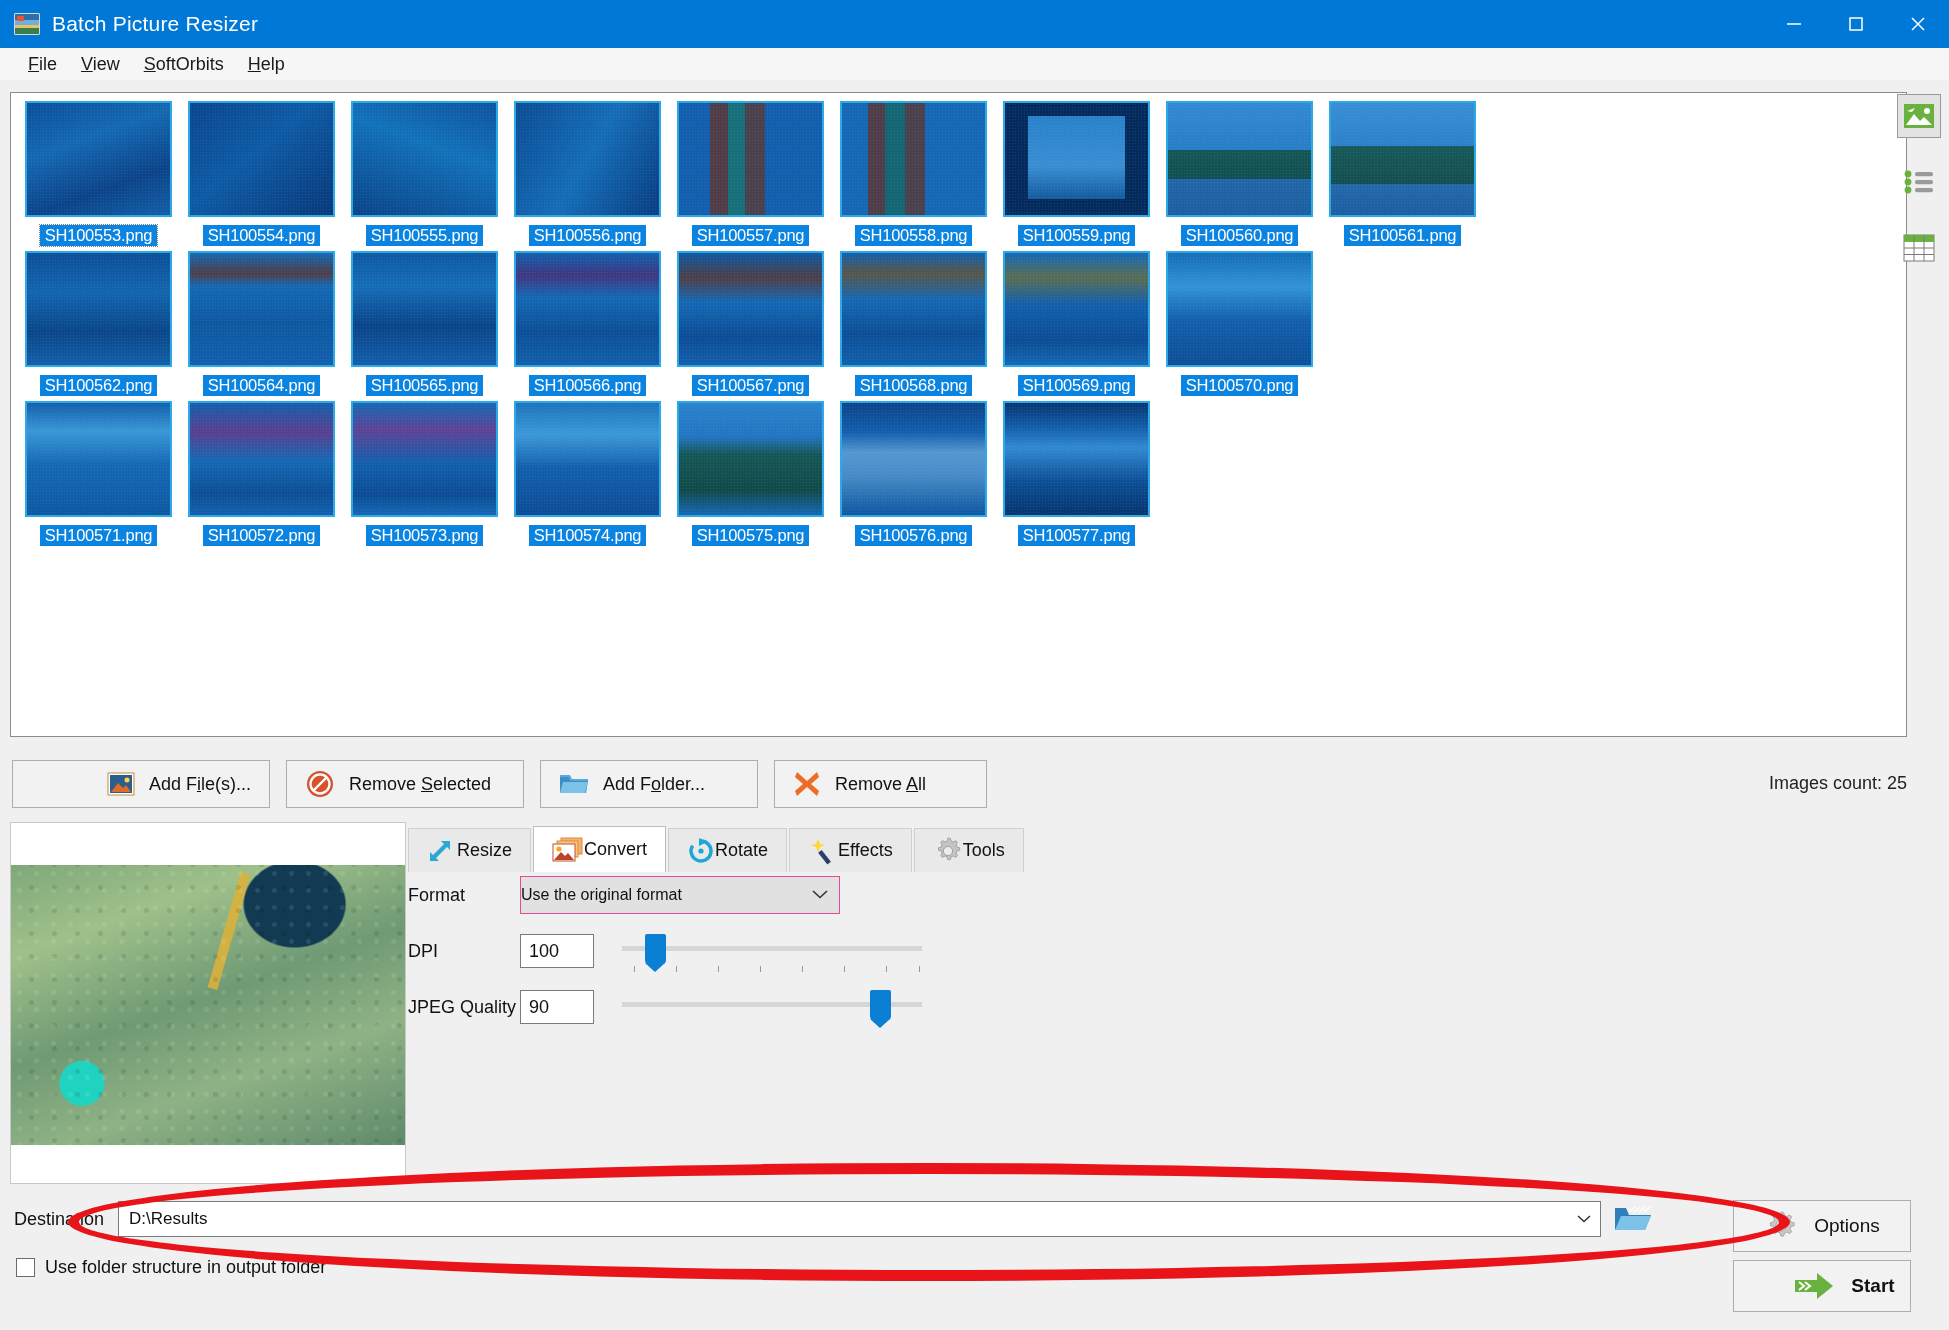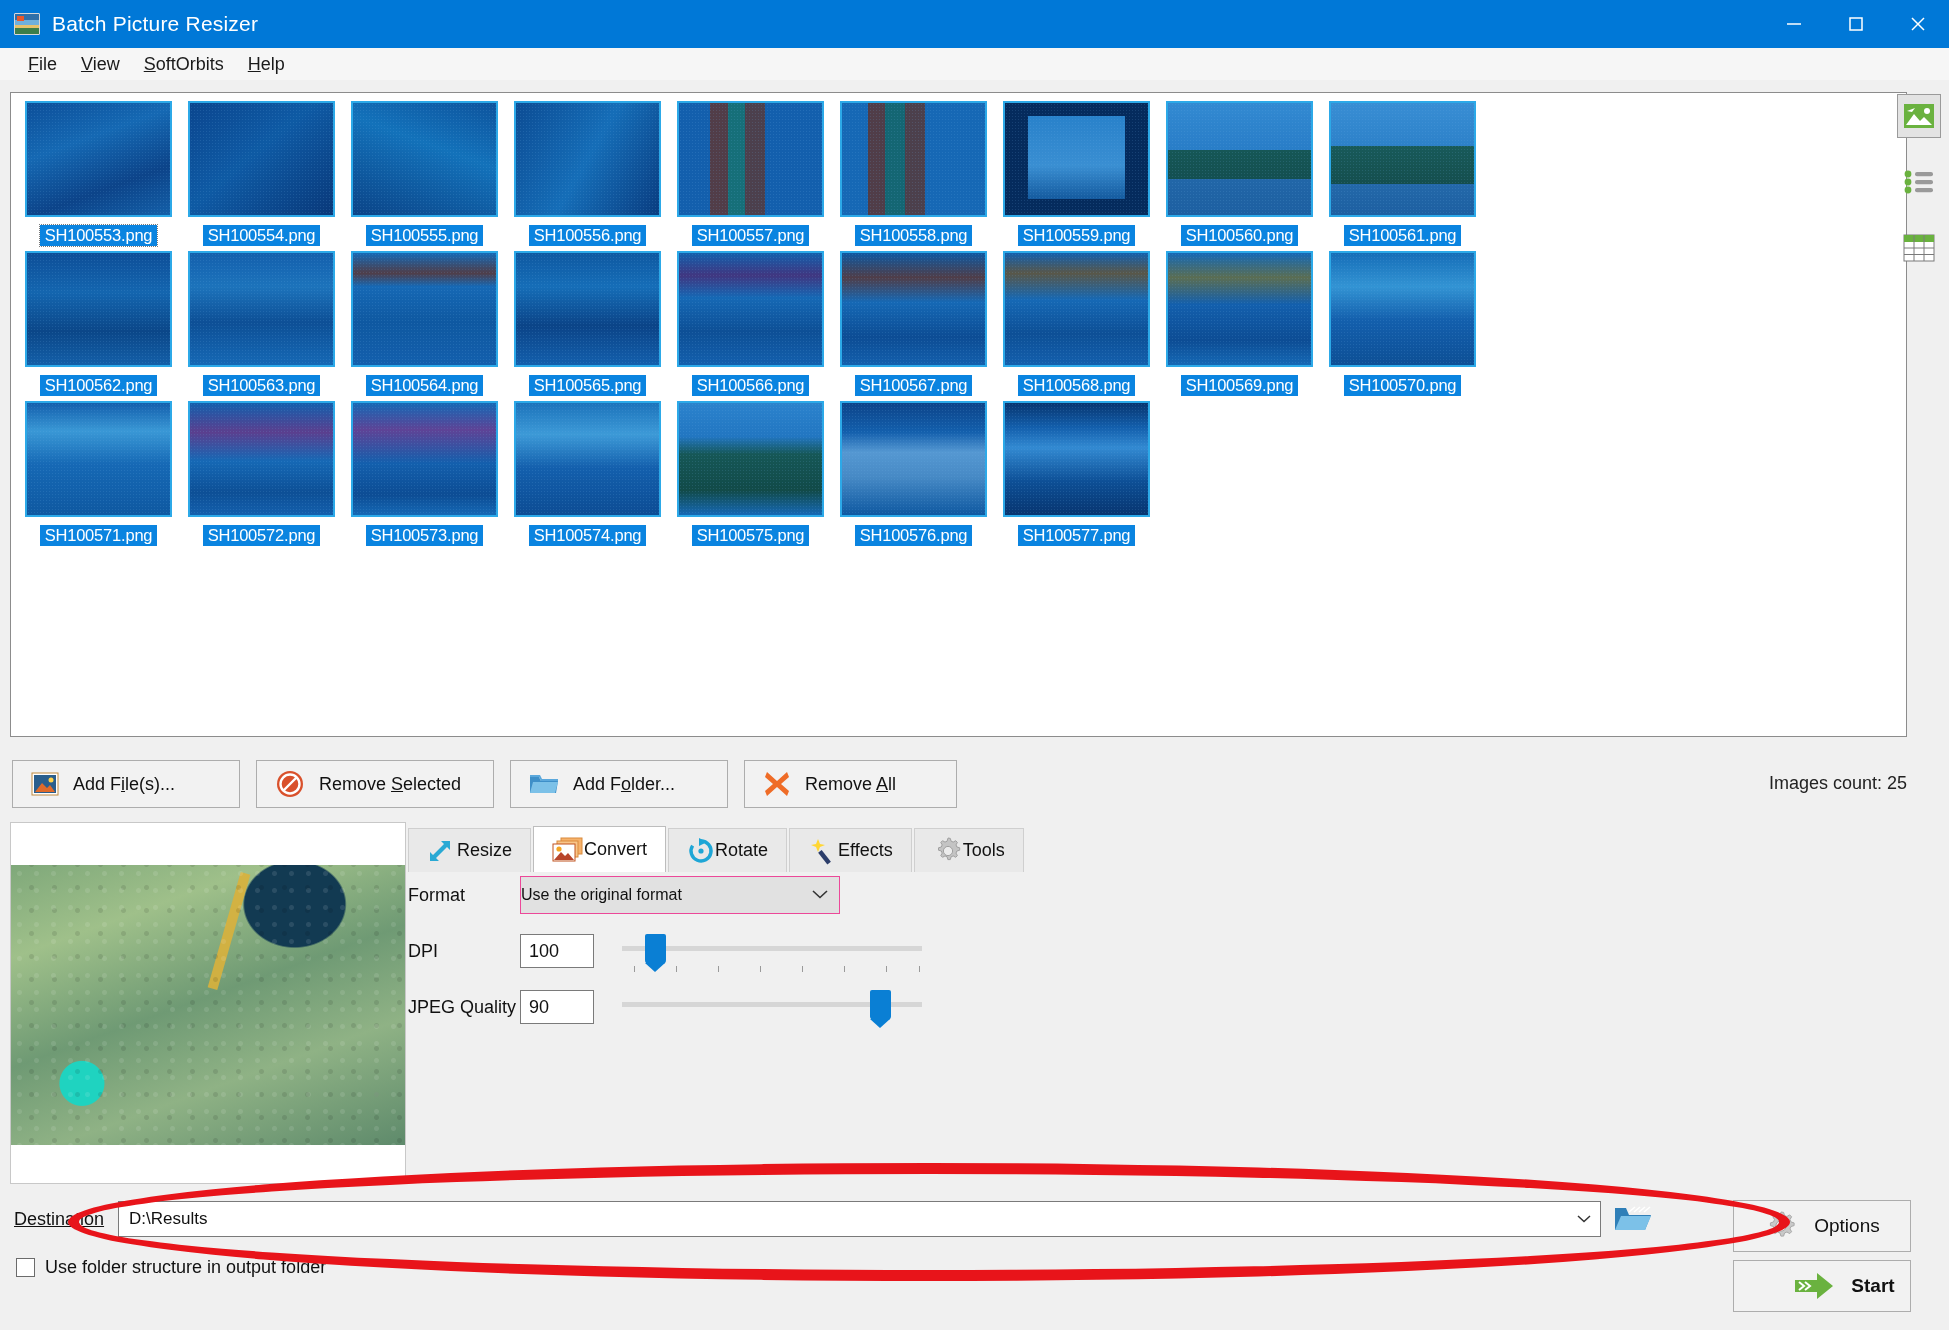--- a/index.html
+++ b/index.html
@@ -111,21 +111,21 @@
   .view-btn.active { background: #e3e3e3; border: 1px solid #9a9a9a; }
 
   
   .actions { position: absolute; left: 12px; top: 760px; display: flex; gap: 16px; }
   .btn {
     height: 48px; background: #f2f2f2; border: 1px solid #adadad;
     display: flex; align-items: center; gap: 14px; padding: 0 18px;
     font-size: 18px; color: #111;
   }
   .btn u { text-decoration: underline; }
-  .btn-addfiles { width: 228px; }
+  .btn-addfiles { width: 258px; justify-content: flex-end; }
   .btn-addfolder { width: 218px; }
   .btn-removesel { width: 238px; }
   .btn-removeall { width: 213px; }
   .img-count {
     position: absolute; right: 42px; top: 773px; font-size: 18px; color: #222;
   }
 
   
   .tabstrip {
     position: absolute; left: 408px; top: 826px; display: flex; align-items: flex-end;
@@ -188,21 +188,21 @@
   .preview-img::after{
     content:""; position:absolute; inset:0;
     background-image: radial-gradient(rgba(255,255,255,.10) 2px, transparent 3px),
                       radial-gradient(rgba(0,0,0,.10) 2px, transparent 3px);
     background-size: 17px 17px, 23px 23px;
     background-position: 0 0, 9px 11px;
   }
 
   
   .dest-row { position: absolute; left: 14px; bottom: 92px; right: 290px; display: flex; align-items: center; }
-  .dest-label { font-size: 18px; color: #111; width: 104px; text-decoration: underline; }
+  .dest-label { font-size: 18px; color: #111; width: 104px; }
   .dest-combo {
     flex: 1; height: 36px; background: #fff; border: 1px solid #7a7a7a;
     display: flex; align-items: center; padding: 0 10px; font-size: 17px; color: #111;
     position: relative;
   }
   .dest-combo .chev { position: absolute; right: 8px; top: 50%; transform: translateY(-50%); }
   .browse-btn {
     width: 52px; height: 38px; margin-left: 6px; background: #f0f0f0;
     display: flex; align-items: center; justify-content: center; border: 1px solid transparent;
   }
@@ -339,28 +339,20 @@
           </div>
         </div>
         <div class="thumb-row">
           <div class="thumb-cell">
             <div class="thumb-img">
               <div class="art a-person"></div>
               <div class="dots"></div>
               <div class="sel"></div>
             </div>
             <div class="thumb-label">SH100562.png</div>
-          </div>
-          <div class="thumb-cell">
-            <div class="thumb-img">
-              <div class="art a-arch"></div>
-              <div class="dots"></div>
-              <div class="sel"></div>
-            </div>
-            <div class="thumb-label">SH100563.png</div>
           </div>
           <div class="thumb-cell">
             <div class="thumb-img">
               <div class="art a-court"></div>
               <div class="dots"></div>
               <div class="sel"></div>
             </div>
             <div class="thumb-label">SH100564.png</div>
           </div>
           <div class="thumb-cell">

